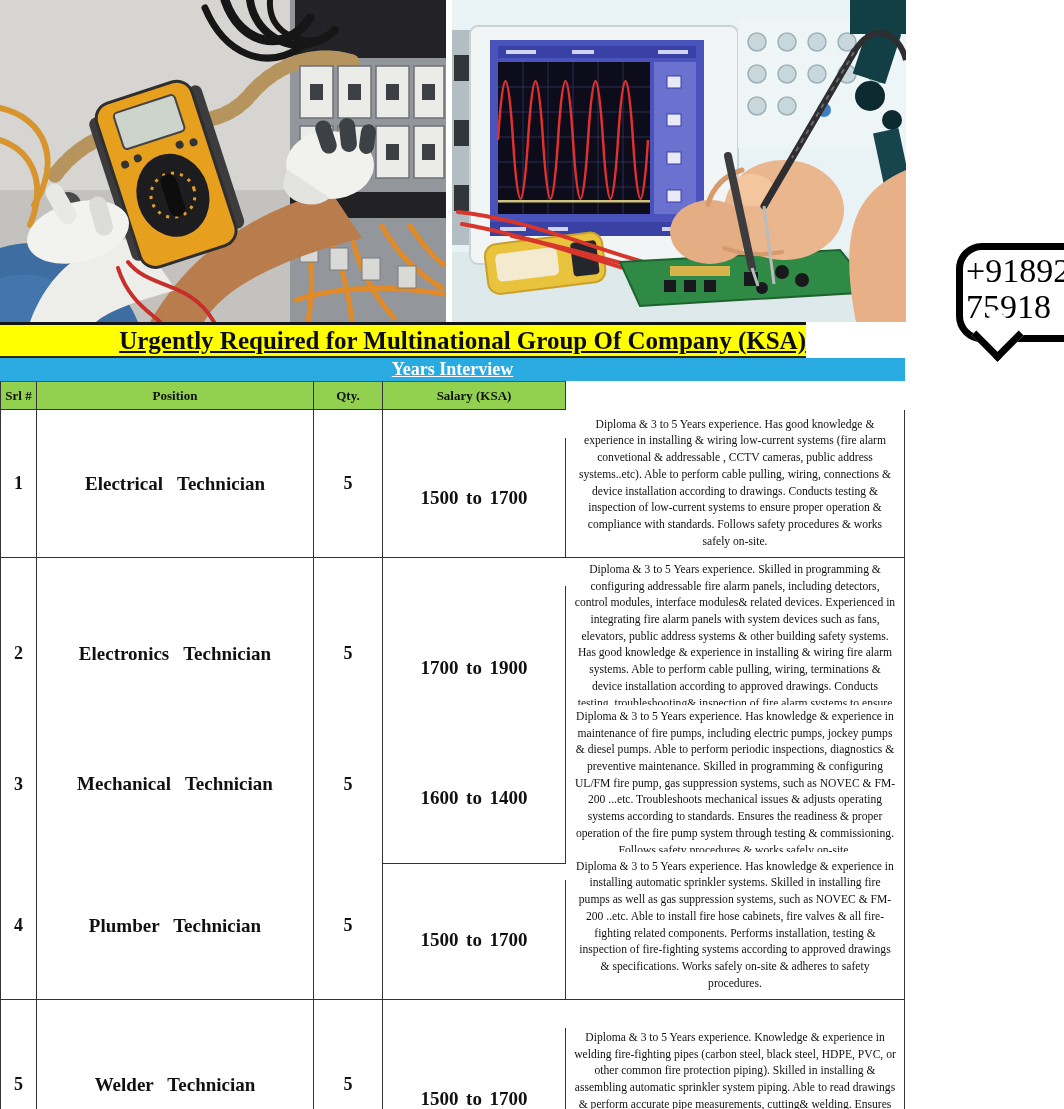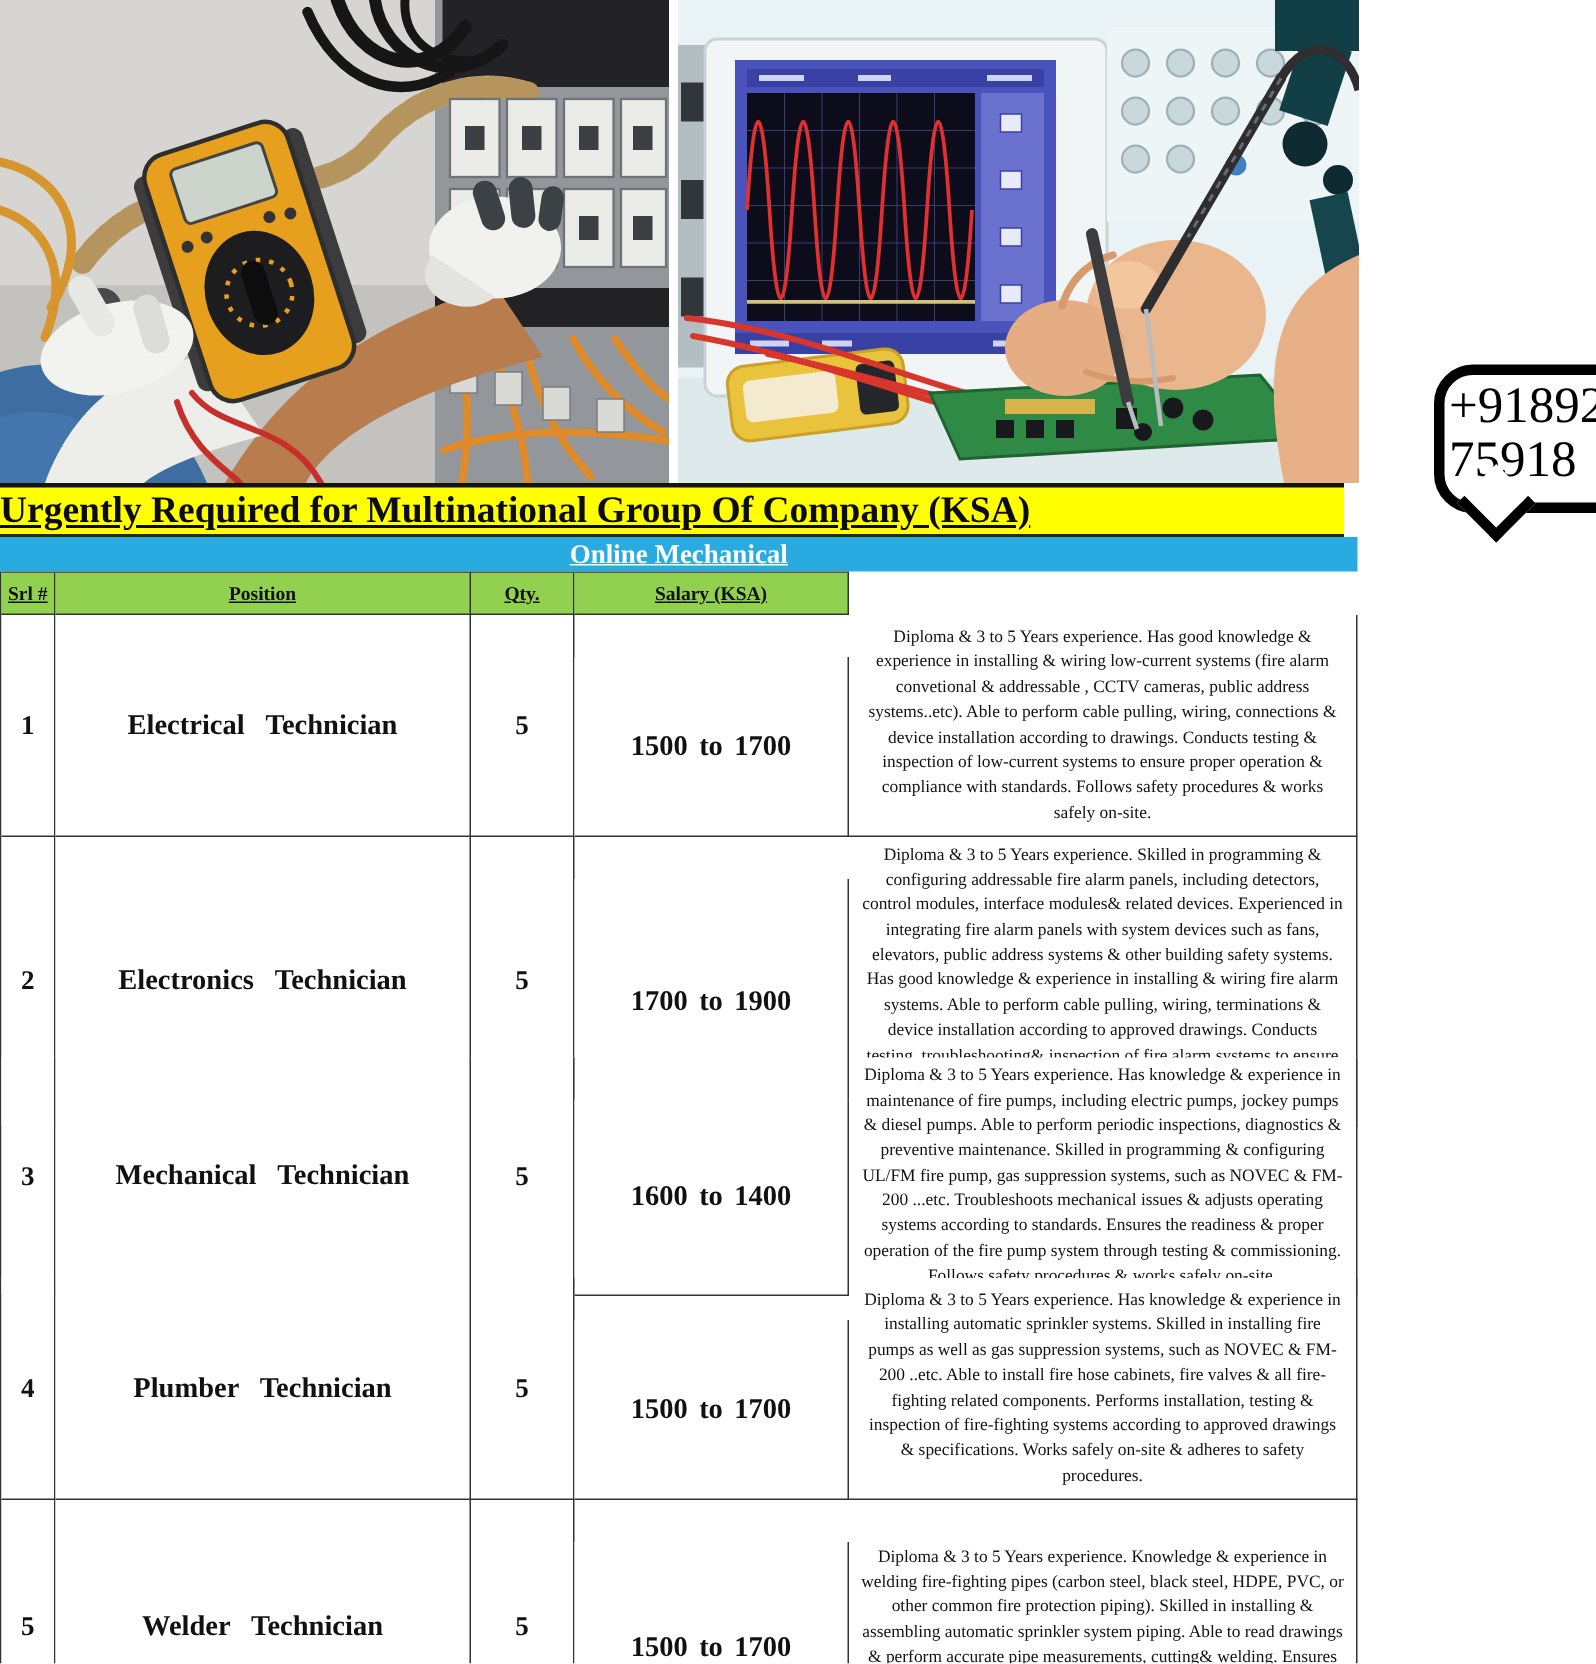--- a/index.html
+++ b/index.html
@@ -22,41 +22,41 @@
     font-size:34px;line-height:1.06;padding:3px 0 0 3px;color:#000;
     white-space:nowrap;
   }
   .bubble-tail{
     position:absolute;left:16px;bottom:-19px;width:30px;height:30px;
     background:#fff;border-right:7px solid #000;border-bottom:7px solid #000;
     transform:rotate(45deg);z-index:9;
   }
   
   .banner-yellow{
-    width:896px;height:36px;background:#FFFF00;border-top:3px solid #141414;
+    width:806px;height:36px;background:#FFFF00;border-top:3px solid #141414;
     border-bottom:2px solid #2a2a00;box-sizing:border-box;
-    display:flex;align-items:center;justify-content:flex-start;
+    display:flex;align-items:center;justify-content:flex-end;
   }
   .banner-yellow .t{font-size:25px;font-weight:bold;text-decoration:underline;color:#0c0c0c;}
   .banner-blue{
     width:905px;height:23px;background:#29ABE2;
     display:flex;align-items:center;justify-content:center;
   }
   .banner-blue .t{font-size:18px;font-weight:bold;text-decoration:underline;color:#ffffff;}
   
   .jobtable{width:905px;border-left:1px solid #333;box-sizing:content-box;}
   .trow{display:grid;grid-template-columns:36px 277px 69px 183px 339px;}
   .cell{
     border-right:1px solid #333;border-bottom:1px solid #333;
     display:flex;align-items:center;justify-content:center;
     background:#fff;box-sizing:border-box;text-align:center;
   }
   .thead .cell{
     background:#92D050;height:29px;font-weight:bold;font-size:13px;
-    text-decoration:underline;border-top:1px solid #555;
+    border-top:1px solid #555;
   }
   .r1{height:148px;} .r2{height:147px;} .r3{height:147px;} .r4{height:148px;} .r5{height:170px;}
   .c-srl{font-weight:bold;font-size:18px;}
   .c-pos{font-weight:bold;font-size:19px;word-spacing:0.5em;text-align:center;}
   .c-qty{font-weight:bold;font-size:18px;}
   .c-sal{font-weight:bold;font-size:19px;word-spacing:0.15em;margin-top:28px;}
   .c-req{font-size:11.6px;line-height:1.44;padding:4px 8px;align-items:center;}
   .r5 .c-req{align-items:flex-start;padding-top:30px;}
 </style>
 </head>
@@ -299,21 +299,21 @@
       <span>+9189283</span><br>
       <span>75918</span>
     </div>
     <div class="bubble-tail"></div>
   </div>
 
   <div class="banner-yellow">
     <span class="t">Urgently Required for Multinational Group Of Company (KSA)</span>
   </div>
   <div class="banner-blue">
-    <span class="t">Online Mechanical</span>
+    <span class="t">Years Interview</span>
   </div>
 
   <div class="jobtable">
 
     <div class="trow thead">
       <div class="cell">Srl #</div>
       <div class="cell">Position</div>
       <div class="cell">Qty.</div>
       <div class="cell">Salary (KSA)</div>
     </div>

